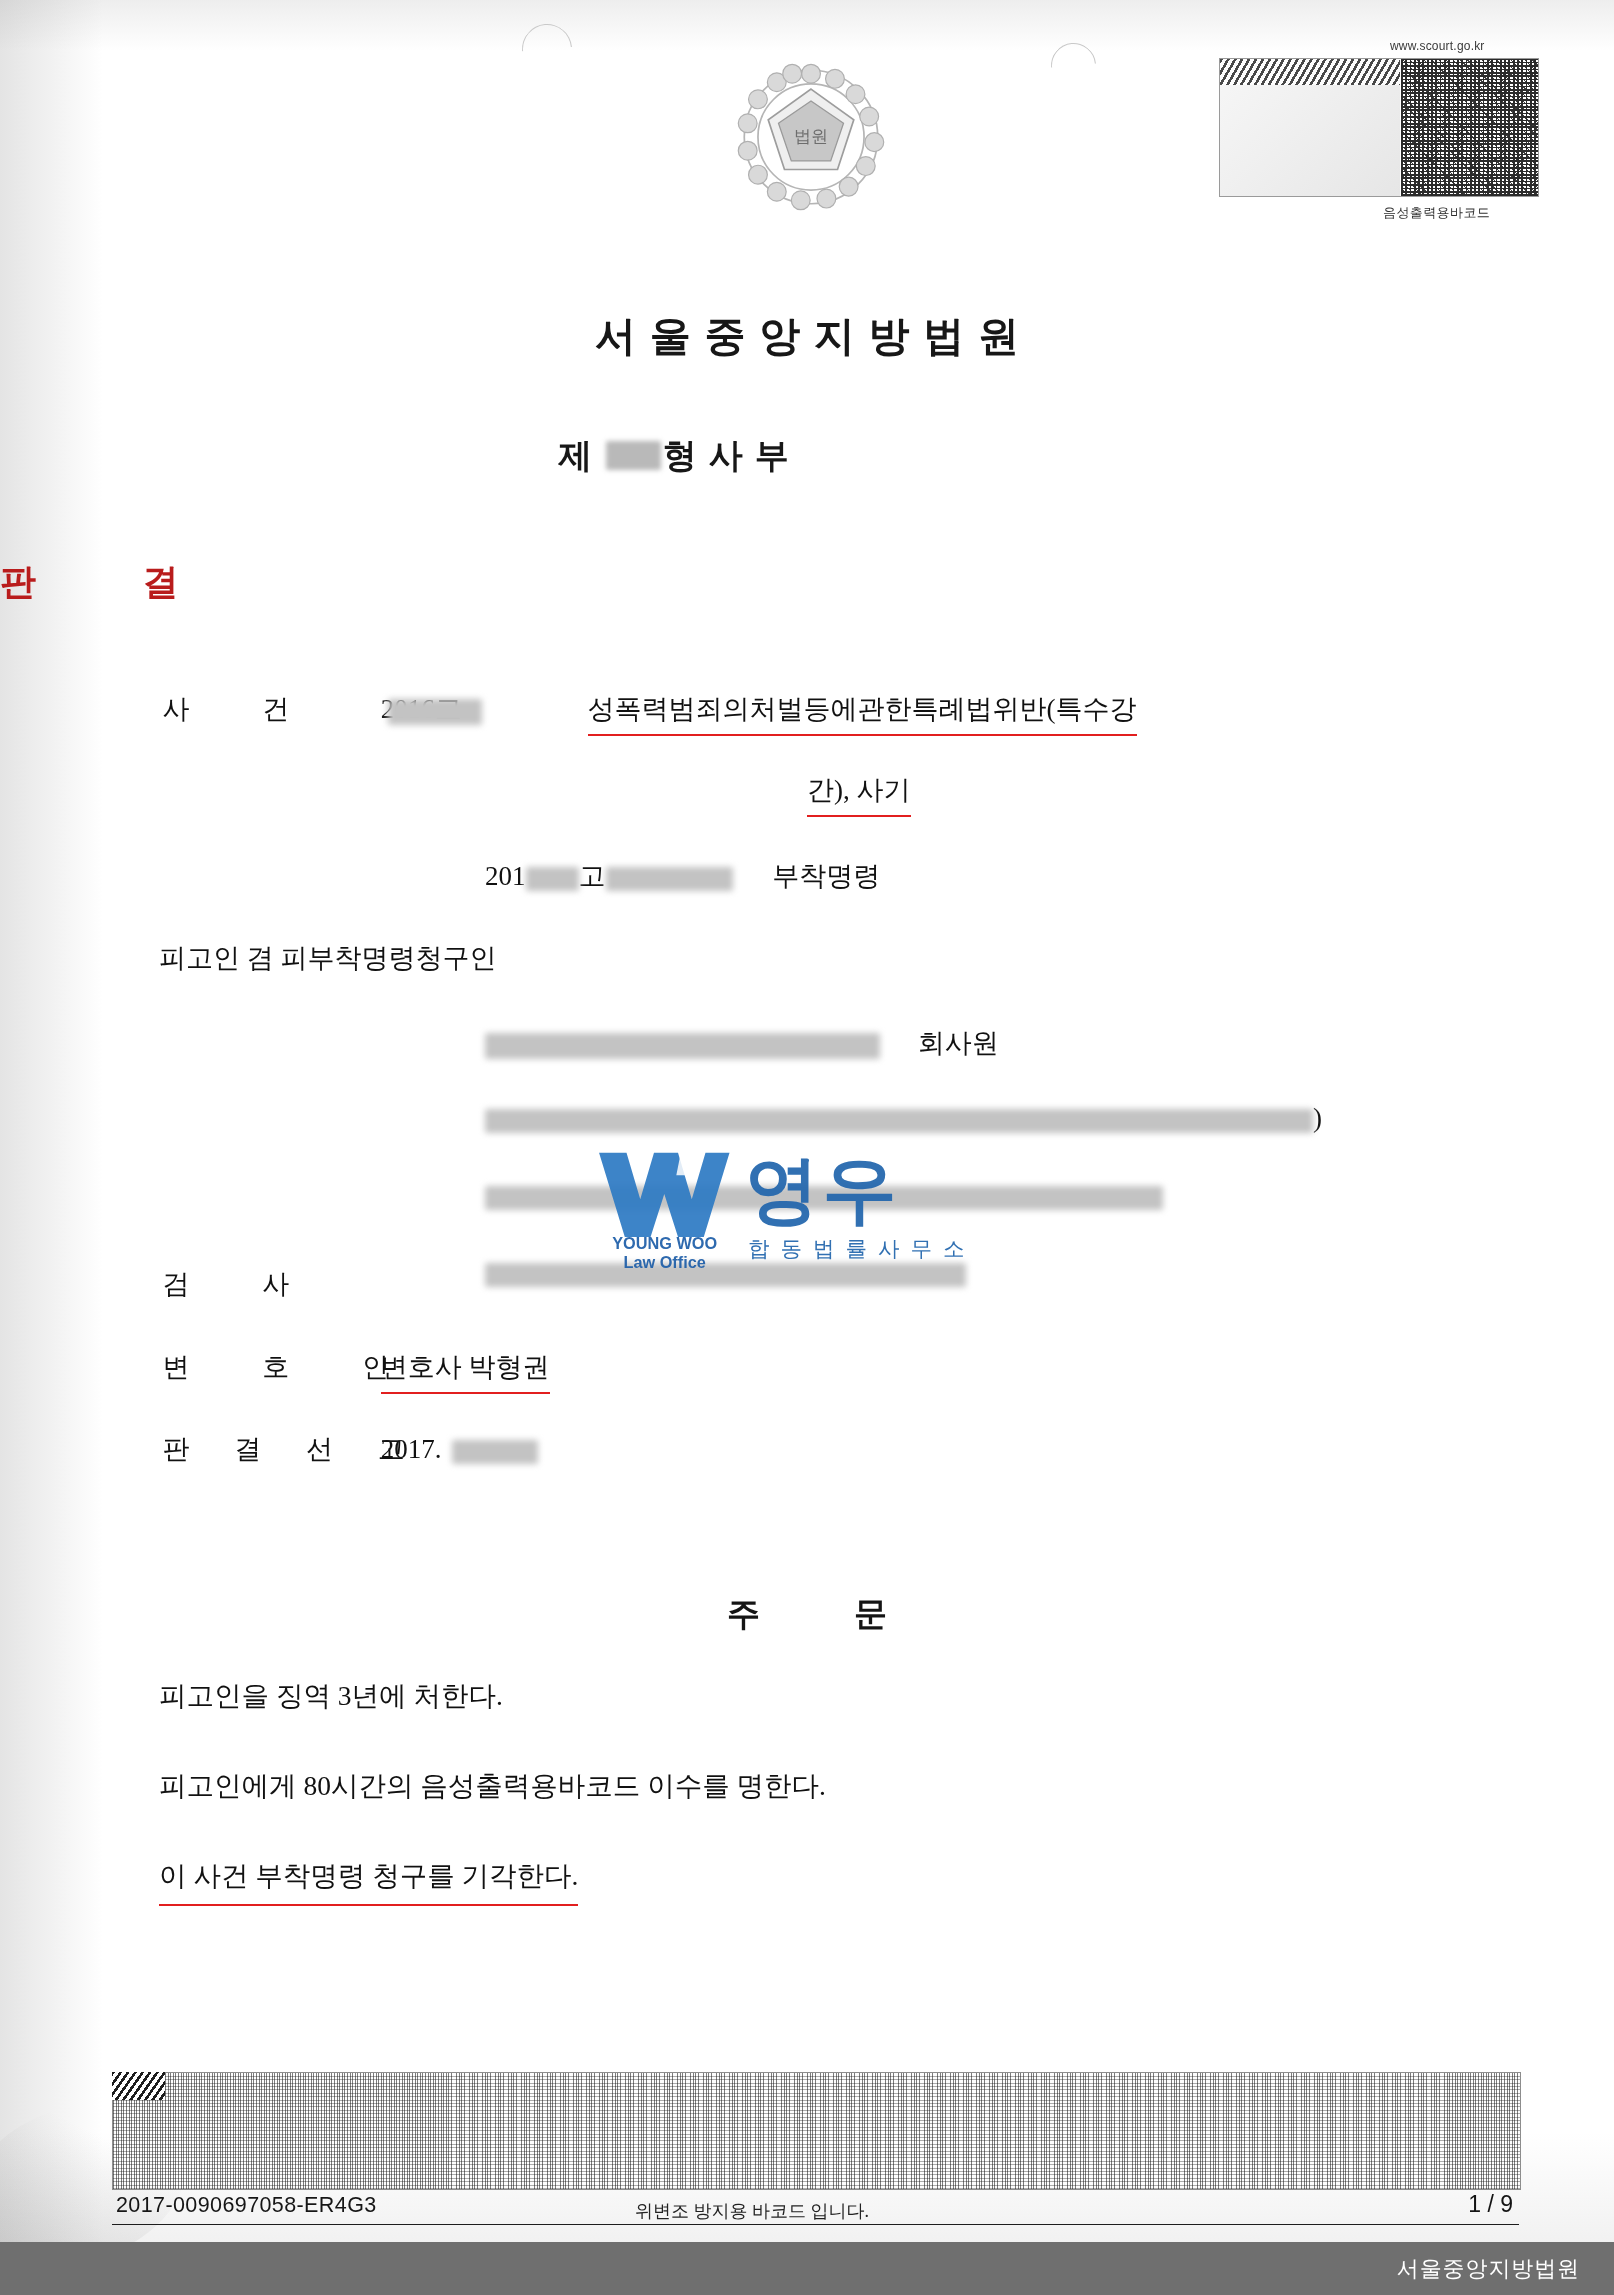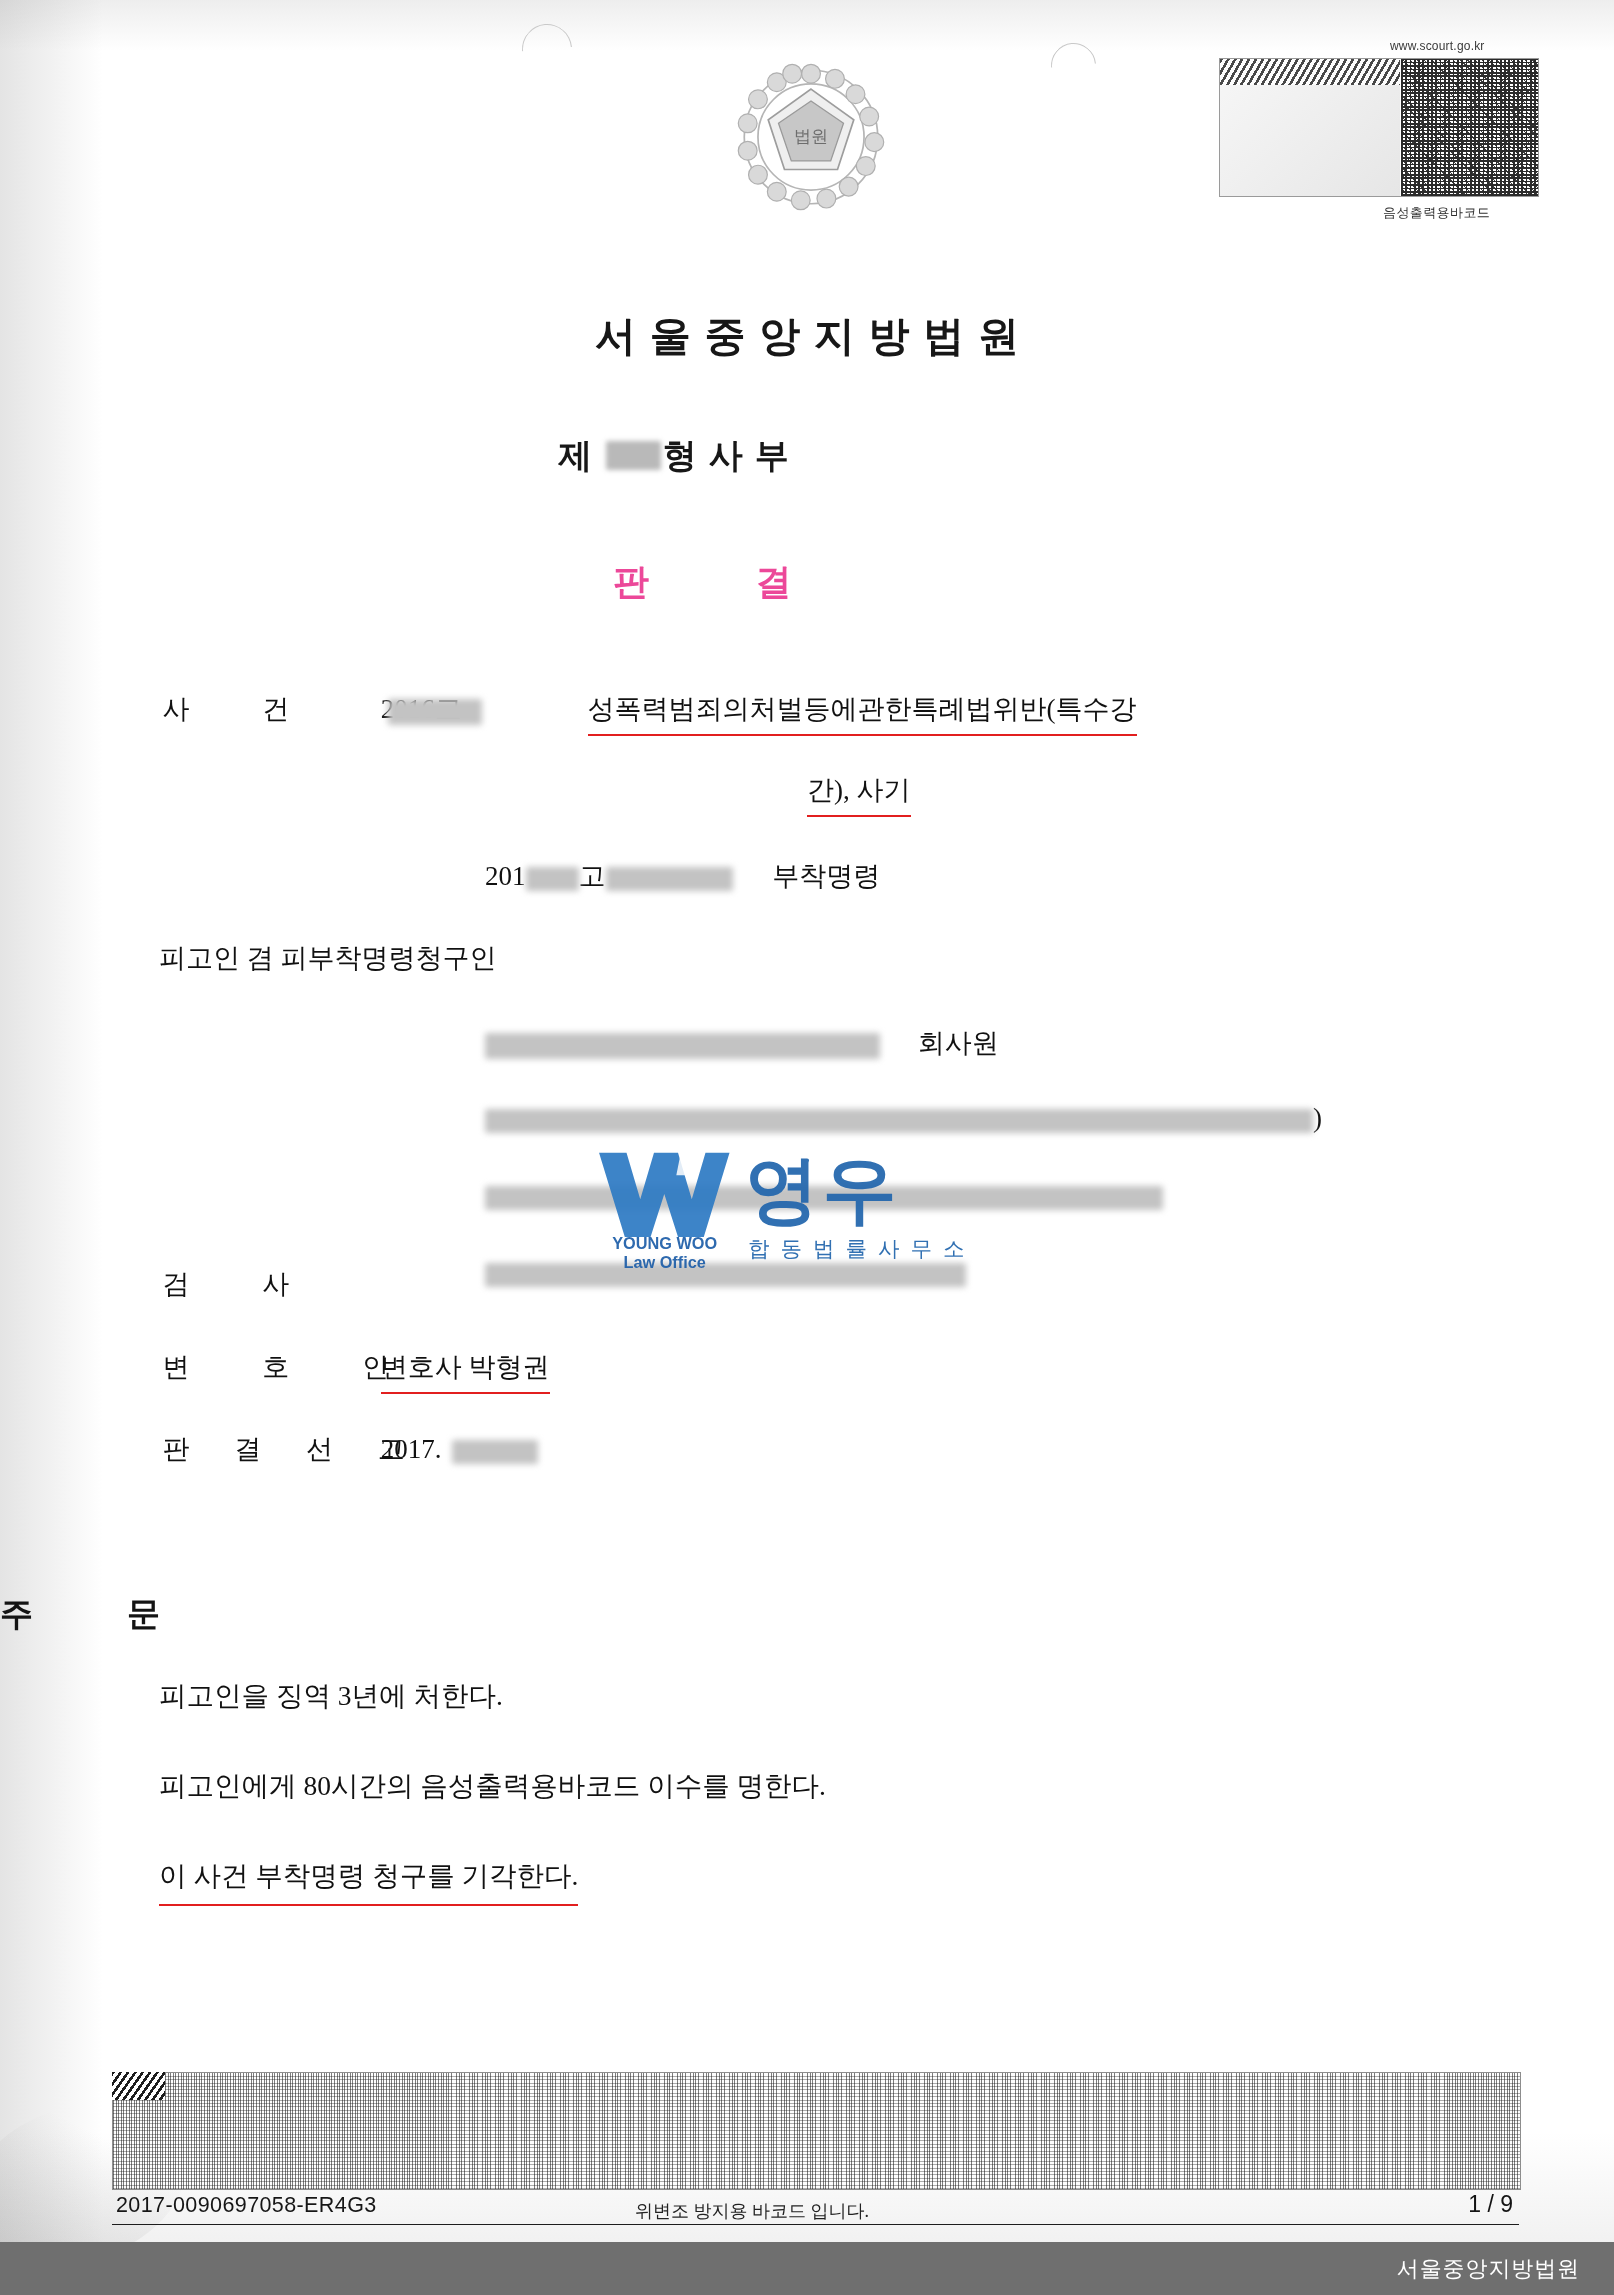--- a/index.html
+++ b/index.html
@@ -146,25 +146,24 @@
     vertical-align: -3.4px;
     margin: 0 1.7px;
     background: #b9b9b9;
     filter: blur(2.6px);
     border-radius: 1.7px;
   }
   .judgment-title {
     position: absolute;
     left: 0; top: 558px;
     width: 1408px;
-    text-align: center;
     font-size: 36px;
     font-weight: bold;
     letter-spacing: 3.4px;
-    color: #ec4899;
+    color: #b91c1c;
   }
   .judgment-title .gap { display: inline-block; width: 103px; }
 
   
   .row {
     position: absolute;
     font-size: 27px;
     color: #111111;
     white-space: nowrap;
   }
@@ -236,20 +235,21 @@
     font-size: 21.5px;
     color: #2266ad;
     letter-spacing: 11px;
   }
 
   
   .order-title {
     position: absolute;
     left: 0; top: 1592px;
     width: 1614px;
+    text-align: center;
     font-size: 33px;
     font-weight: bold;
     color: #141414;
   }
   .order-title .gap { display: inline-block; width: 94px; }
 
   .order-line {
     position: absolute;
     left: 159px;
     font-size: 27.5px;

